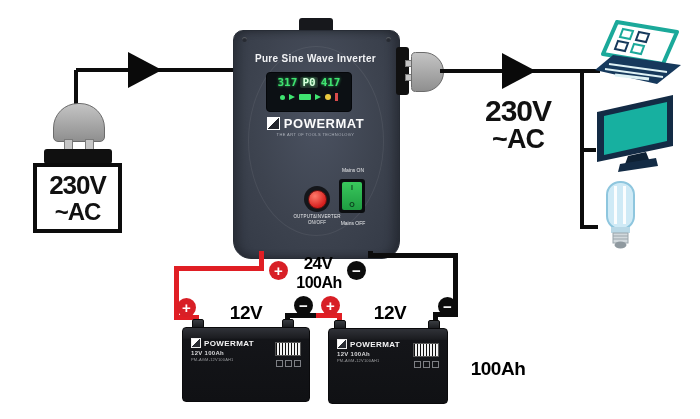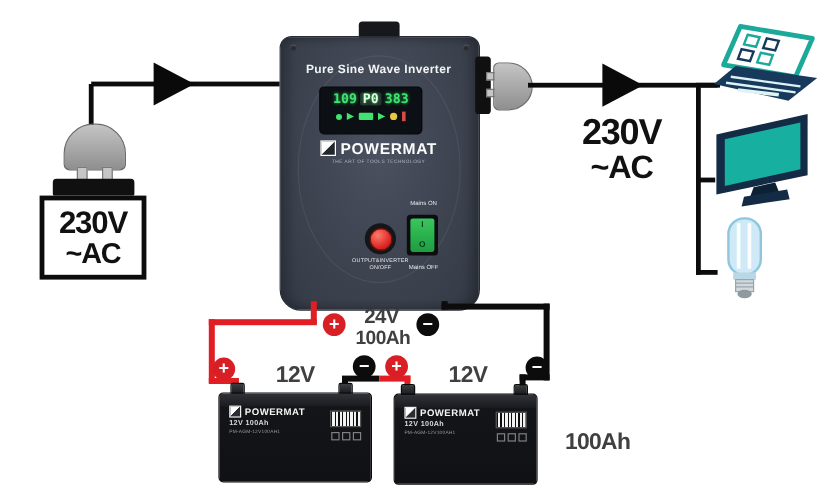--- a/index.html
+++ b/index.html
@@ -6,21 +6,21 @@
   #canvas{position:relative;width:700px;height:419px;background:#fff;overflow:hidden;
           font-family:"Liberation Sans",sans-serif;}
   .abs{position:absolute;}
   .wire{background:#0c0c0c;}
   .wire-red{background:#e01e24;}
   .arrow-right{width:0;height:0;border-top:18px solid transparent;border-bottom:18px solid transparent;border-left:34px solid #0a0a0a;}
   .badge{width:19px;height:19px;border-radius:50%;color:#fff;display:flex;align-items:center;justify-content:center;
          font-weight:bold;font-size:15px;line-height:1;}
   .badge.red{background:#d81f26;}
   .badge.blk{background:#0c0c0c;}
-  .blabel{font-weight:800;color:#404040;letter-spacing:-0.5px;text-align:center;}
+  .blabel{font-weight:800;color:#000000;letter-spacing:-0.5px;text-align:center;}
   
   .vbox{border:4px solid #0c0c0c;background:#fff;display:flex;flex-direction:column;align-items:center;justify-content:center;}
   .vbox .l1{font-size:26px;font-weight:800;letter-spacing:-1px;line-height:27px;color:#111;}
   .vbox .l2{font-size:24px;font-weight:800;letter-spacing:-1px;line-height:25px;color:#111;}
   .plug-dome{background:linear-gradient(180deg,#c4c4c4,#8f8f8f);border:1px solid #6b6b6b;}
   .prong{background:#c6c6c6;border:1px solid #7a7a7a;}
   .socket{background:#101010;border-radius:3px;}
   
   .inv-body{background:radial-gradient(ellipse at 50% 38%,#4b5261 0%,#3d434f 55%,#333945 100%);
             border:1px solid #272c35;border-radius:10px 10px 18px 18px;
@@ -90,23 +90,23 @@
   <div class="abs conn" style="left:299px;top:18px;width:34px;height:14px;"></div>
   <div class="abs inv-body" style="left:233px;top:30px;width:165px;height:227px;"></div>
   <div class="abs inv-ring" style="left:248px;top:46px;width:134px;height:188px;"></div>
   <div class="abs screw" style="left:242px;top:37px;"></div>
   <div class="abs screw" style="left:386px;top:37px;"></div>
 
   <div class="abs inv-title" style="left:243px;top:53px;width:145px;">Pure Sine Wave Inverter</div>
 
   <div class="abs lcd" style="left:266px;top:72px;width:86px;height:40px;">
     <div class="lcd-row1">
-      <span class="seg">109</span>
+      <span class="seg">317</span>
       <span class="seg mode">P0</span>
-      <span class="seg">383</span>
+      <span class="seg">417</span>
     </div>
     <div class="lcd-row2">
       <span class="ic-dot"></span>
       <span class="ic-arr"></span>
       <span class="ic-batt"></span>
       <span class="ic-arr"></span>
       <span class="ic-bulb"></span>
       <span class="ic-bar"></span>
     </div>
   </div>

